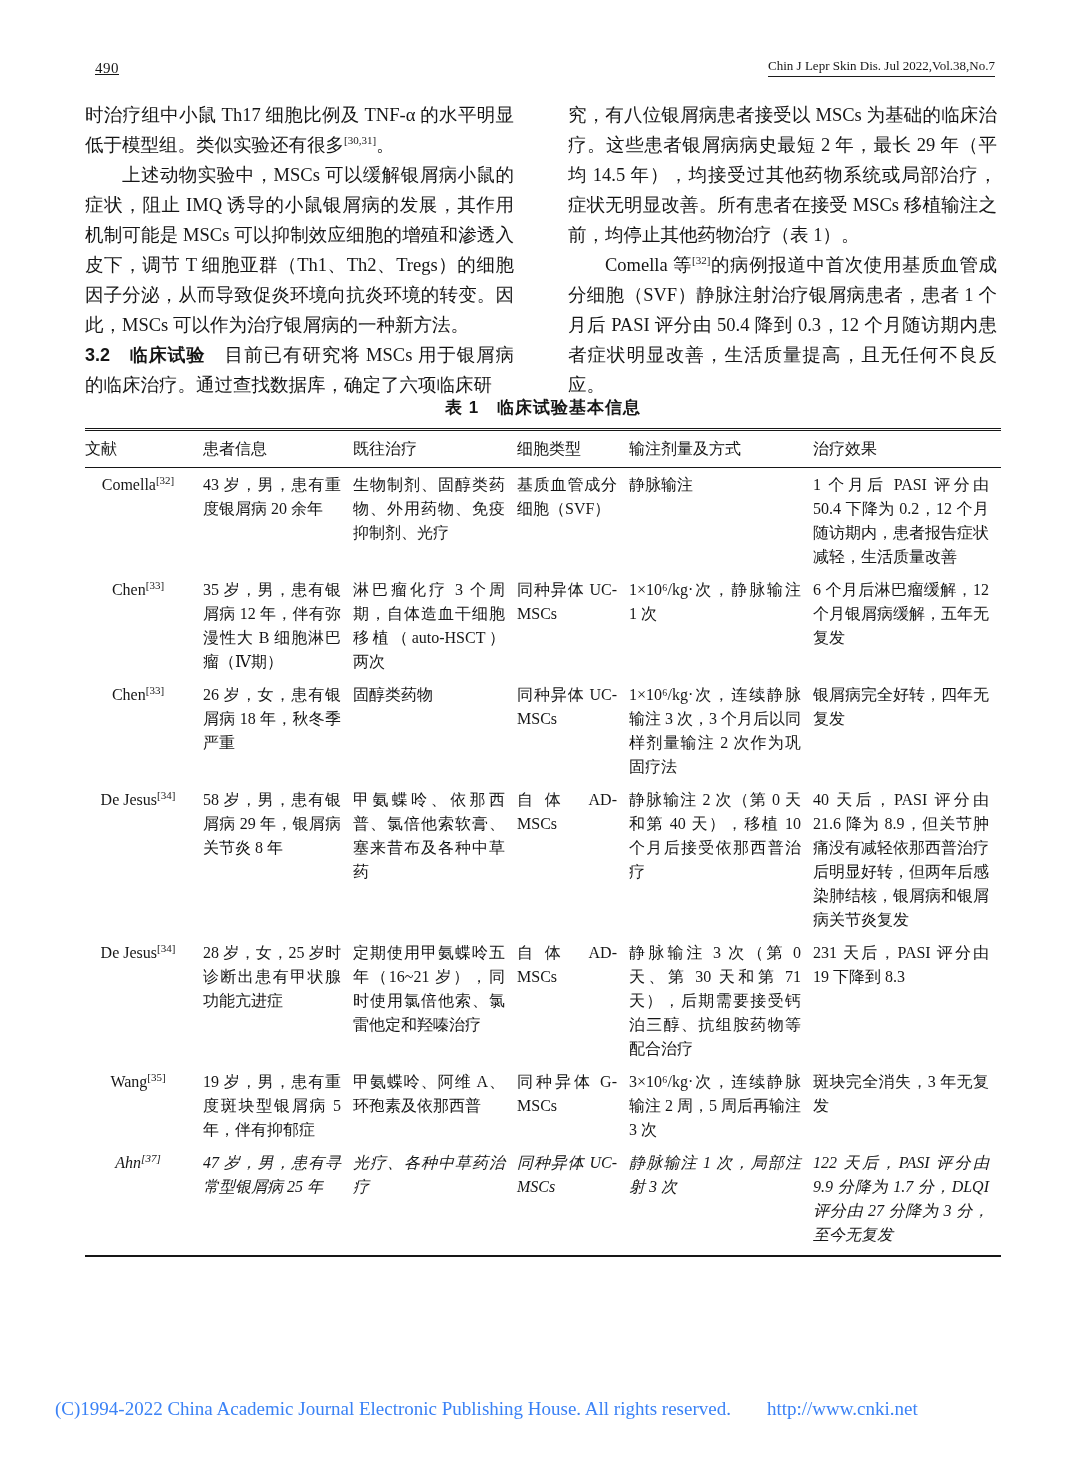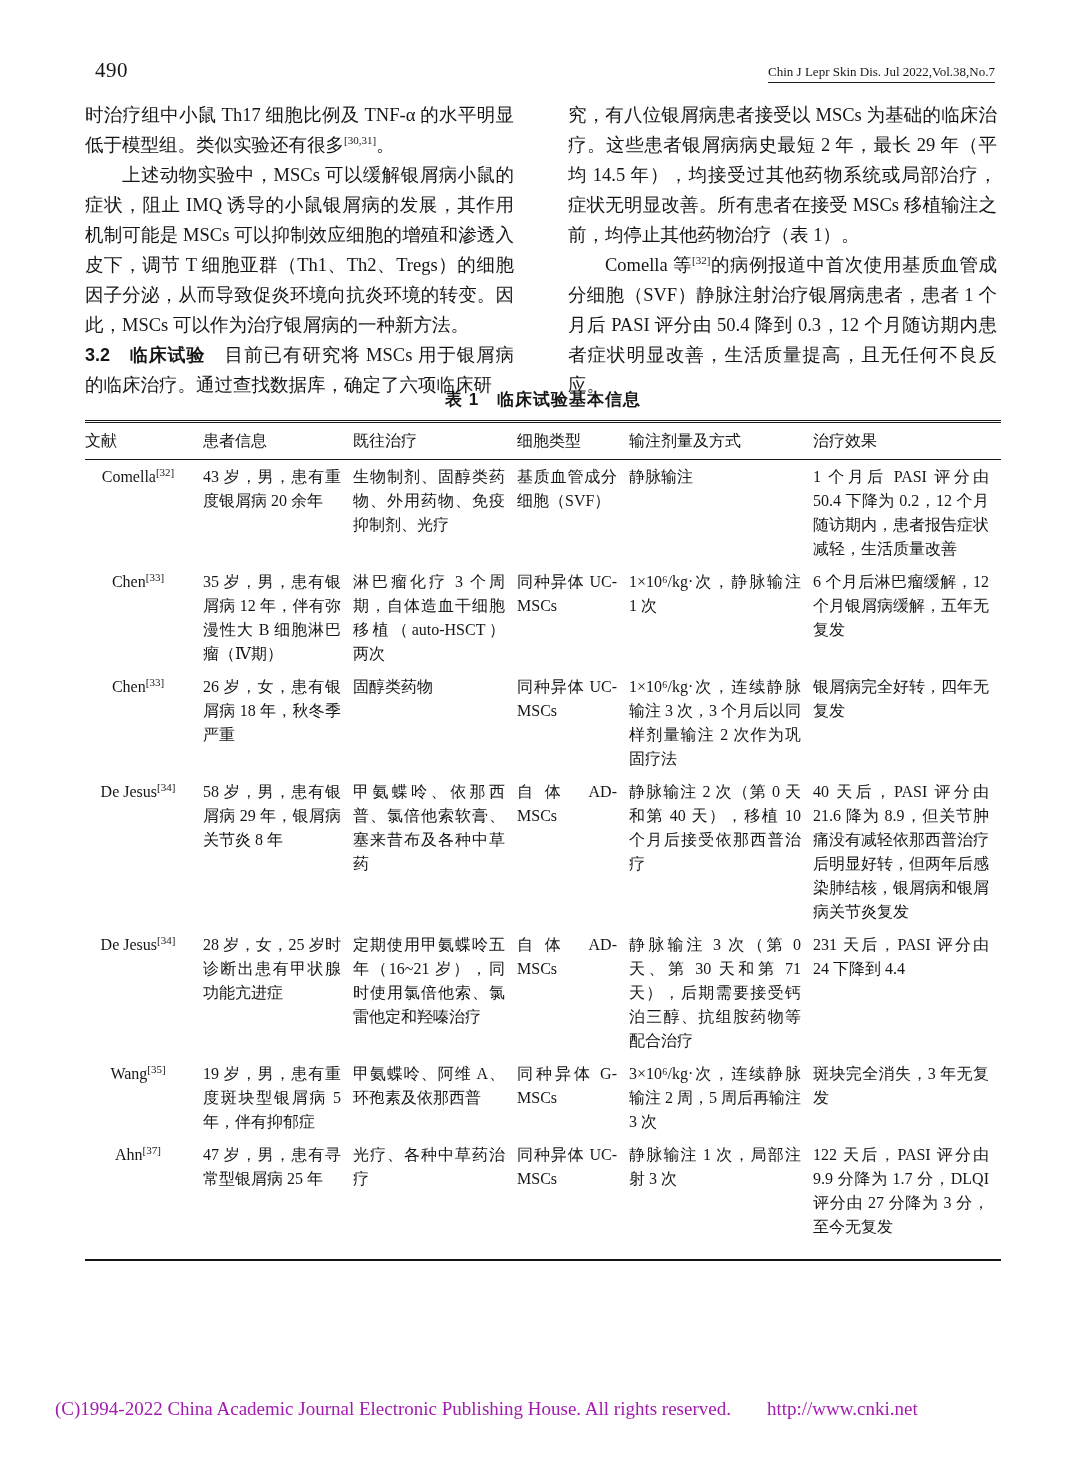--- a/index.html
+++ b/index.html
@@ -2,46 +2,46 @@
 <html><head>
 <meta charset="utf-8">
 <style>
   html,body{margin:0;padding:0;background:#e8e8e8;}
   .page{position:relative;width:1080px;height:1465px;background:#ffffff;margin:0 auto;
         font-family:"Liberation Serif","DejaVu Serif",serif;color:#161616;overflow:hidden;}
 
   
   .header-row{position:absolute;top:58px;left:95px;width:900px;display:flex;
               justify-content:space-between;align-items:flex-end;}
-  .page-number{font-size:21px;letter-spacing:.5px;}
+  .page-number{font-size:15px;letter-spacing:.5px;text-decoration:underline;}
   .journal-ref{font-size:13px;border-bottom:1.5px solid #1c1c1c;padding-bottom:2px;}
 
   
   .columns{position:absolute;top:100px;left:85px;width:912px;display:flex;gap:54px;}
   .col{width:438px;font-size:18.5px;line-height:30px;text-align:justify;}
   .para{margin:0;}
   .para.indent{text-indent:2em;}
   sup{font-size:11px;line-height:0;}
   .heading-inline{font-family:"Liberation Sans","DejaVu Sans",sans-serif;font-weight:600;font-size:18px;}
 
   
-  .table-block{position:absolute;top:388px;left:85px;width:916px;}
+  .table-block{position:absolute;top:396px;left:85px;width:916px;}
   .table-title{text-align:center;font-family:"Liberation Sans","DejaVu Sans",sans-serif;
                font-weight:600;font-size:17px;margin:0 0 9px 0;letter-spacing:1px;}
   table{border-collapse:collapse;width:100%;font-size:16px;line-height:24px;
         border-bottom:2.5px solid #161616;}
   thead th{text-align:left;font-family:"Liberation Sans","DejaVu Sans",sans-serif;
            font-weight:500;font-size:16px;padding:6px 10px 6px 0;
            border-top:3px double #161616;border-bottom:1.5px solid #161616;}
   tbody td{vertical-align:top;text-align:justify;padding:5px 12px 4px 0;}
   tbody td.ref-cell{text-align:center;}
-  tbody tr:last-child td{padding-bottom:20px;}
+  tbody tr:last-child td{padding-bottom:8px;font-style:italic;}
 
   
-  .footer{position:absolute;top:1398px;left:55px;width:980px;color:#a21caf;font-size:19px;}
+  .footer{position:absolute;top:1398px;left:55px;width:980px;color:#3b82f6;font-size:19px;}
   .footer .url{margin-left:36px;}
 </style>
 </head>
 <body>
 
 <div class="page">
 
   <div class="header-row">
     <span class="page-number">490</span>
     <span class="journal-ref">Chin J Lepr Skin Dis. Jul 2022,Vol.38,No.7</span>
@@ -112,21 +112,21 @@
             <td>自体 AD-MSCs</td>
             <td>静脉输注 2 次（第 0 天和第 40 天），移植 10 个月后接受依那西普治疗</td>
             <td>40 天后，PASI 评分由 21.6 降为 8.9，但关节肿痛没有减轻依那西普治疗后明显好转，但两年后感染肺结核，银屑病和银屑病关节炎复发</td>
           </tr>
           <tr>
             <td class="ref-cell"><span>De Jesus</span><sup>[34]</sup></td>
             <td>28 岁，女，25 岁时诊断出患有甲状腺功能亢进症</td>
             <td>定期使用甲氨蝶呤五年（16~21 岁），同时使用氯倍他索、氯雷他定和羟嗪治疗</td>
             <td>自体 AD-MSCs</td>
             <td>静脉输注 3 次（第 0 天、第 30 天和第 71 天），后期需要接受钙泊三醇、抗组胺药物等配合治疗</td>
-            <td>231 天后，PASI 评分由 24 下降到 4.4</td>
+            <td>231 天后，PASI 评分由 19 下降到 8.3</td>
           </tr>
           <tr>
             <td class="ref-cell"><span>Wang</span><sup>[35]</sup></td>
             <td>19 岁，男，患有重度斑块型银屑病 5 年，伴有抑郁症</td>
             <td>甲氨蝶呤、阿维 A、环孢素及依那西普</td>
             <td>同种异体 G-MSCs</td>
             <td>3×10⁶/kg·次，连续静脉输注 2 周，5 周后再输注 3 次</td>
             <td>斑块完全消失，3 年无复发</td>
           </tr>
           <tr>

